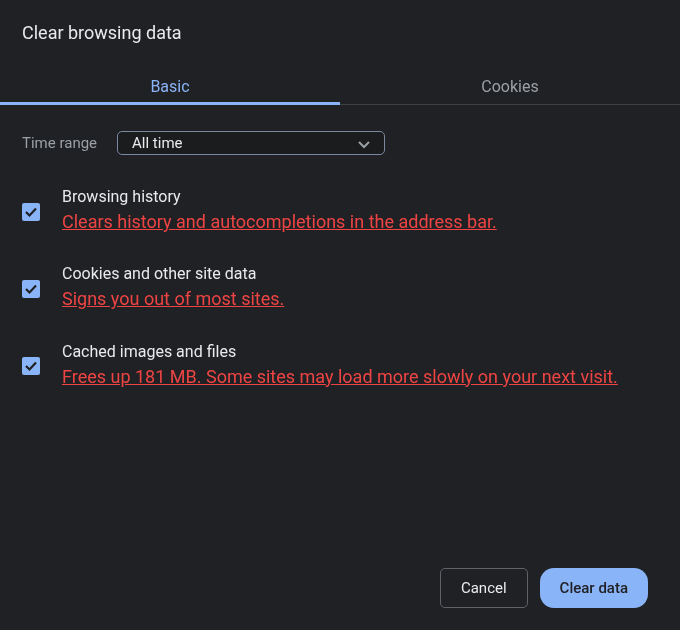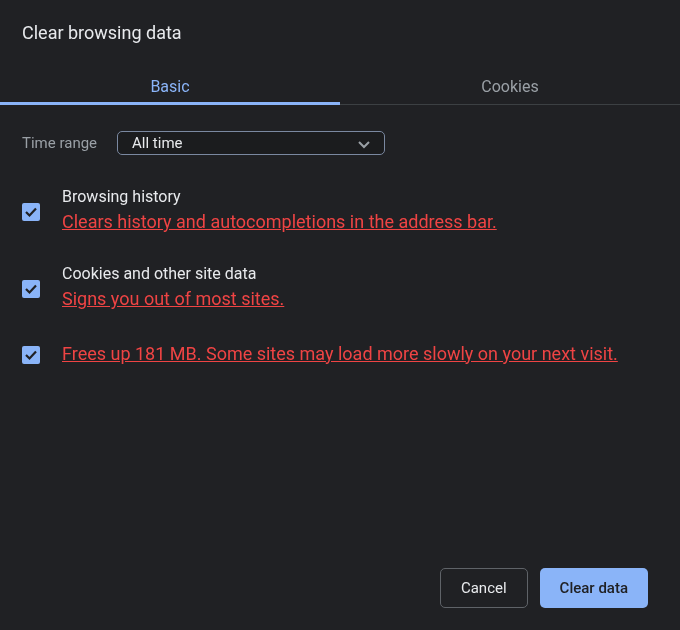--- a/index.html
+++ b/index.html
@@ -129,20 +129,21 @@
     }
     .btn-cancel {
       background: transparent;
       color: #e8eaed;
       border: 1px solid #5f6368;
     }
     .btn-primary {
       background: #8ab4f8;
       color: #202124;
       font-weight: 500;
+      border-radius: 14px;
     }
   </style>
 </head>
 <body>
 
 <div class="dialog-title">Clear browsing data</div>
 
 <div class="tabs">
   <div class="tab active">Basic</div>
   <div class="tab inactive">Cookies</div>
@@ -184,20 +185,21 @@
   </div>
 </div>
 
 <div class="option-row">
   <div class="checkbox">
     <svg class="check-svg" viewBox="0 0 14 14">
         <path d="M2 7 L5.5 10.5 L12 3.5" stroke="#202124" stroke-width="2.2" fill="none"></path>
       </svg>
   </div>
   <div class="option-body">
+    <div class="option-title">Cached images and files</div>
     <div class="option-desc">Frees up 181 MB. Some sites may load more slowly on your next visit.</div>
   </div>
 </div>
 
 <div class="button-row">
   <button class="btn btn-cancel">Cancel</button>
   <button class="btn btn-primary">Clear data</button>
 </div>
 
 </body></html>

